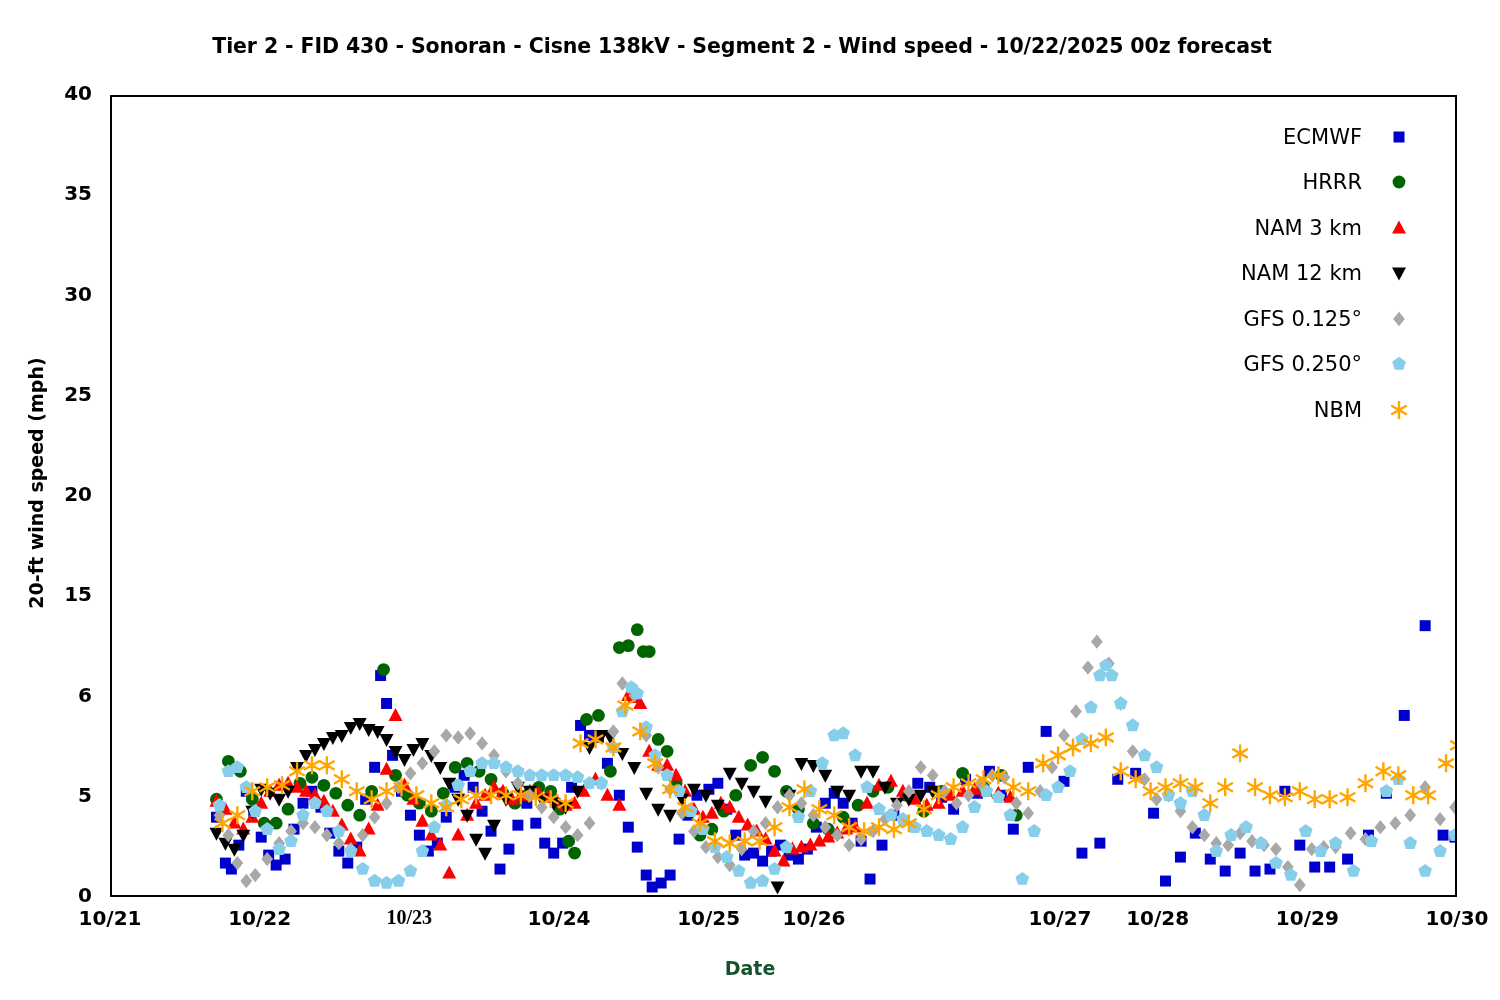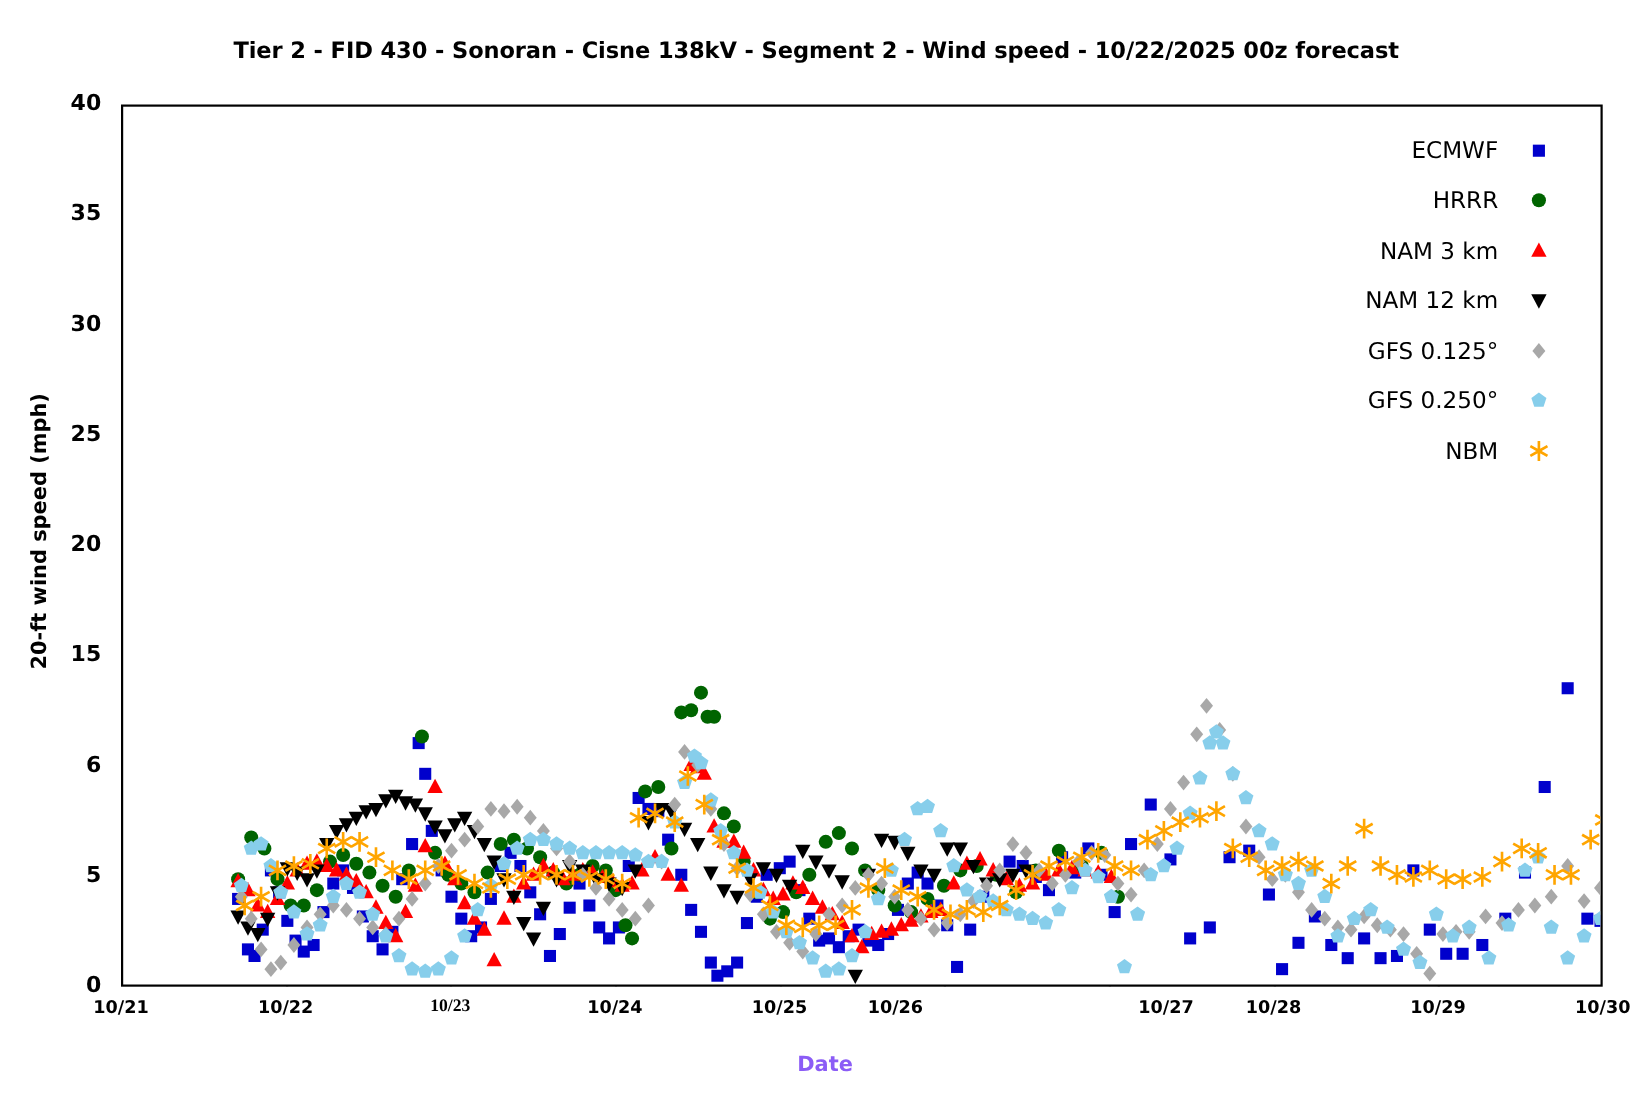--- a/index.html
+++ b/index.html
@@ -71,29 +71,29 @@
     border-top: 2px solid #000;
   }
   
   #x-axis-label {
     position: absolute;
     left: 0; top: 957px;
     width: 1500px;
     text-align: center;
     font-size: 19px;
     font-weight: bold;
-    color: #8b5cf6;
+    color: #14532d;
   }
   .x-tick-label {
     position: absolute;
     top: 906px;
     width: 140px;
     margin-left: -70px;
     text-align: center;
-    font-size: 16px;
+    font-size: 20px;
     font-weight: bold;
     color: #000;
   }
   .x-tick-mark {
     position: absolute;
     top: 880px;
     width: 0;
     height: 17px;
     border-left: 2px solid #000;
   }

